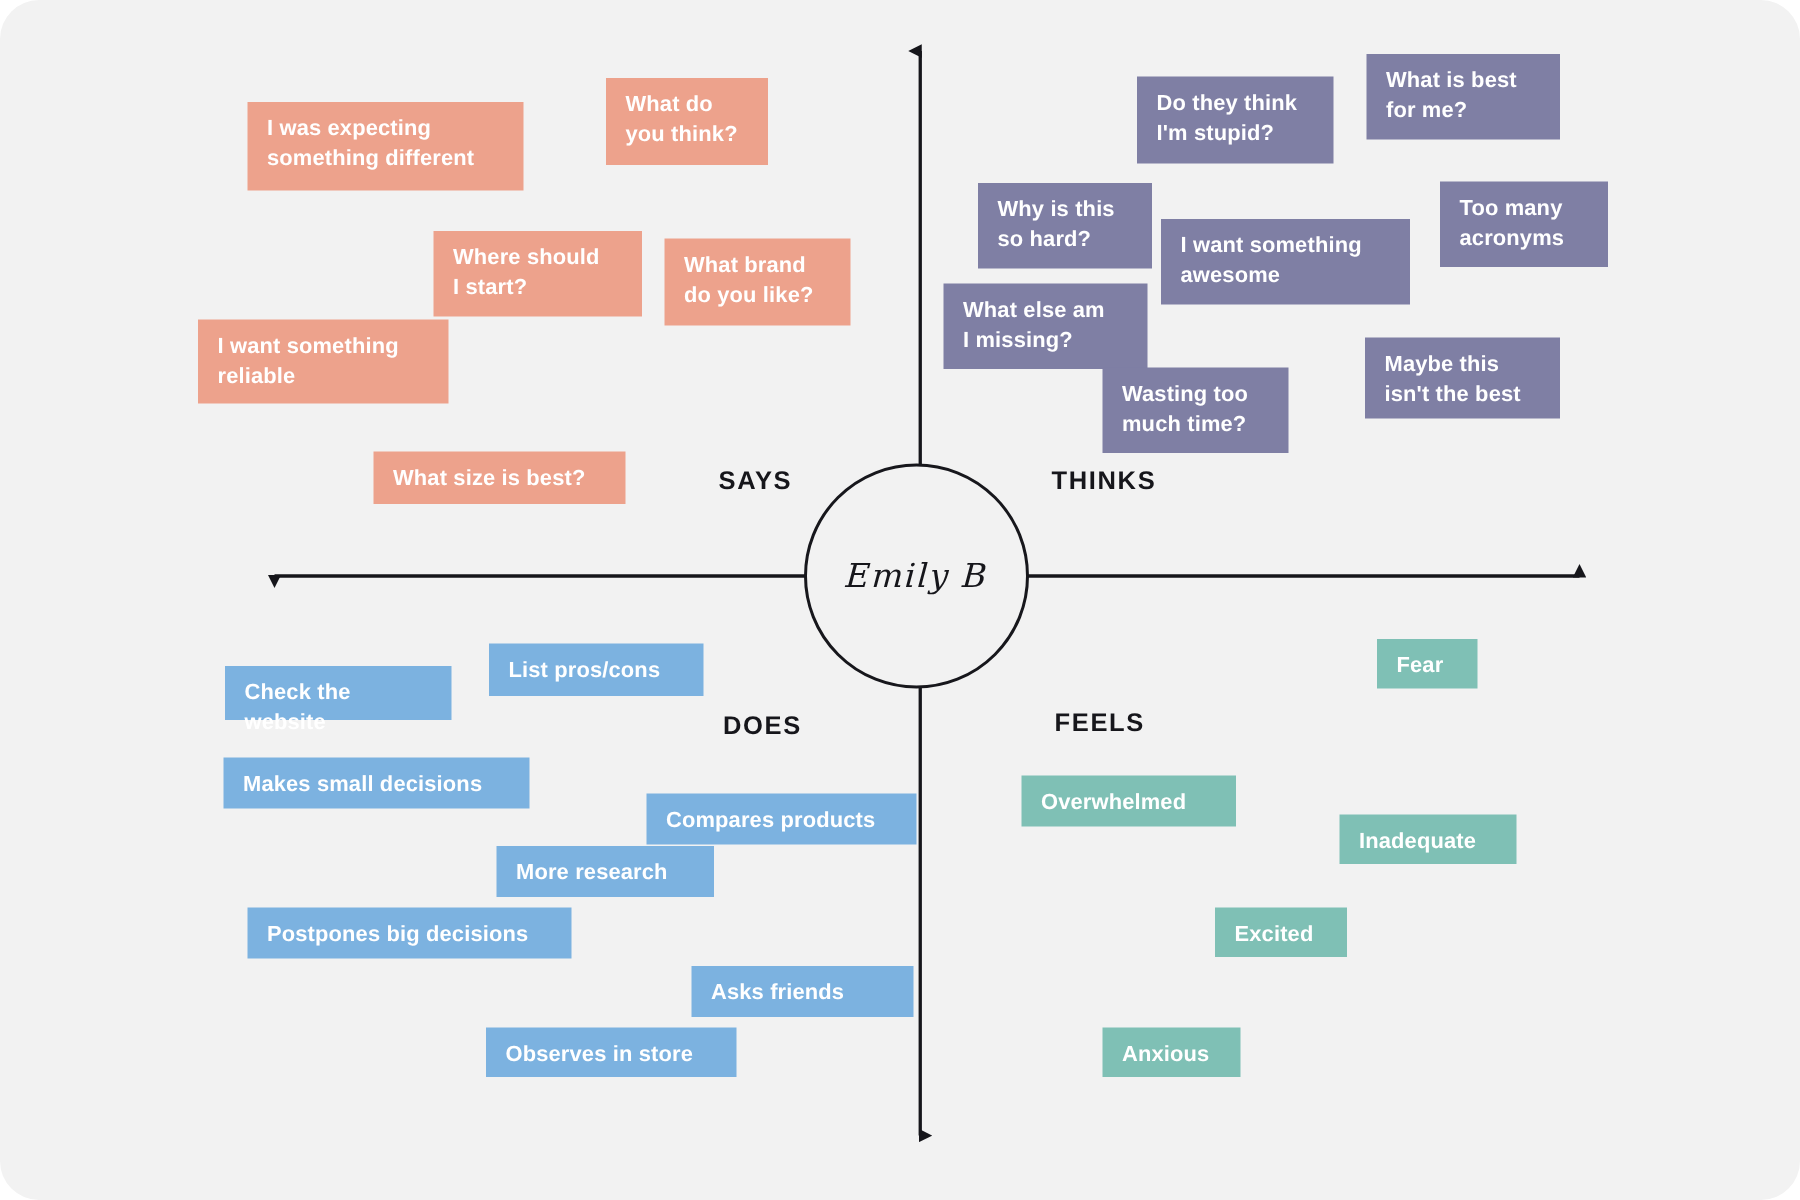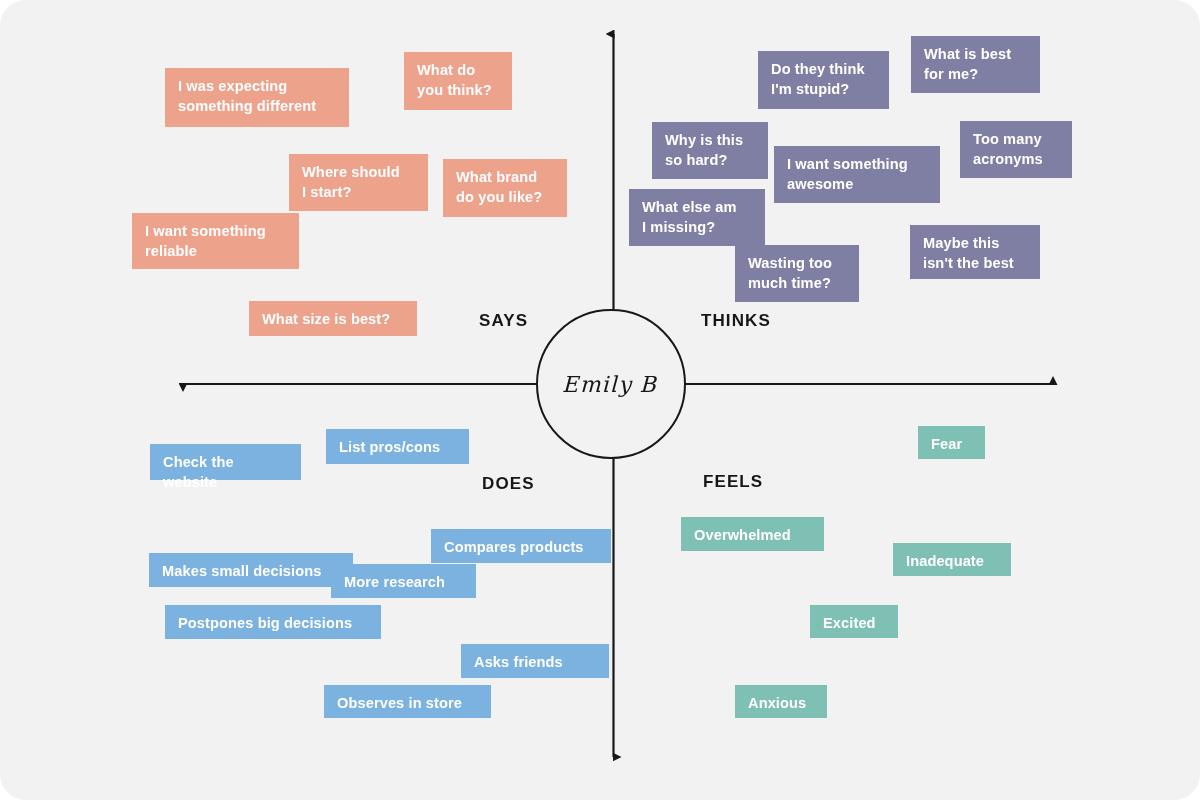--- a/index.html
+++ b/index.html
@@ -124,21 +124,21 @@
       <div class="note thinks" style="left: 960px; top: 121px; width: 112px; height: 57px;">Too many
 acronyms</div>
       <div class="note thinks" style="left: 629px; top: 189px; width: 136px; height: 57px;">What else am
 I missing?</div>
       <div class="note thinks" style="left: 735px; top: 245px; width: 124px; height: 57px;">Wasting too
 much time?</div>
       <div class="note thinks" style="left: 910px; top: 225px; width: 130px; height: 54px;">Maybe this
 isn't the best</div>
       <div class="note does" style="left: 326px; top: 429px; width: 143px; height: 35px;">List pros/cons</div>
       <div class="note does" style="left: 150px; top: 444px; width: 151px; height: 36px;">Check the website</div>
-      <div class="note does" style="left: 149px; top: 505px; width: 204px; height: 34px; margin-top: 48px;">Makes small decisions</div>
+      <div class="note does" style="left: 149px; top: 505px; width: 204px; height: 34px;">Makes small decisions</div>
       <div class="note does" style="left: 431px; top: 529px; width: 180px; height: 34px;">Compares products</div>
       <div class="note does" style="left: 289px; top: 564px; width: 145px; height: 34px; margin-left: 42px;">More research</div>
       <div class="note does" style="left: 165px; top: 605px; width: 216px; height: 34px;">Postpones big decisions</div>
       <div class="note does" style="left: 461px; top: 624px; width: 148px; height: 34px; margin-top: 20px;">Asks friends</div>
       <div class="note does" style="left: 324px; top: 685px; width: 167px; height: 33px;">Observes in store</div>
       <div class="note feels" style="left: 918px; top: 426px; width: 67px; height: 33px;">Fear</div>
       <div class="note feels" style="left: 681px; top: 517px; width: 143px; height: 34px;">Overwhelmed</div>
       <div class="note feels" style="left: 893px; top: 543px; width: 118px; height: 33px;">Inadequate</div>
       <div class="note feels" style="left: 810px; top: 605px; width: 88px; height: 33px;">Excited</div>
       <div class="note feels" style="left: 735px; top: 685px; width: 92px; height: 33px;">Anxious</div>

